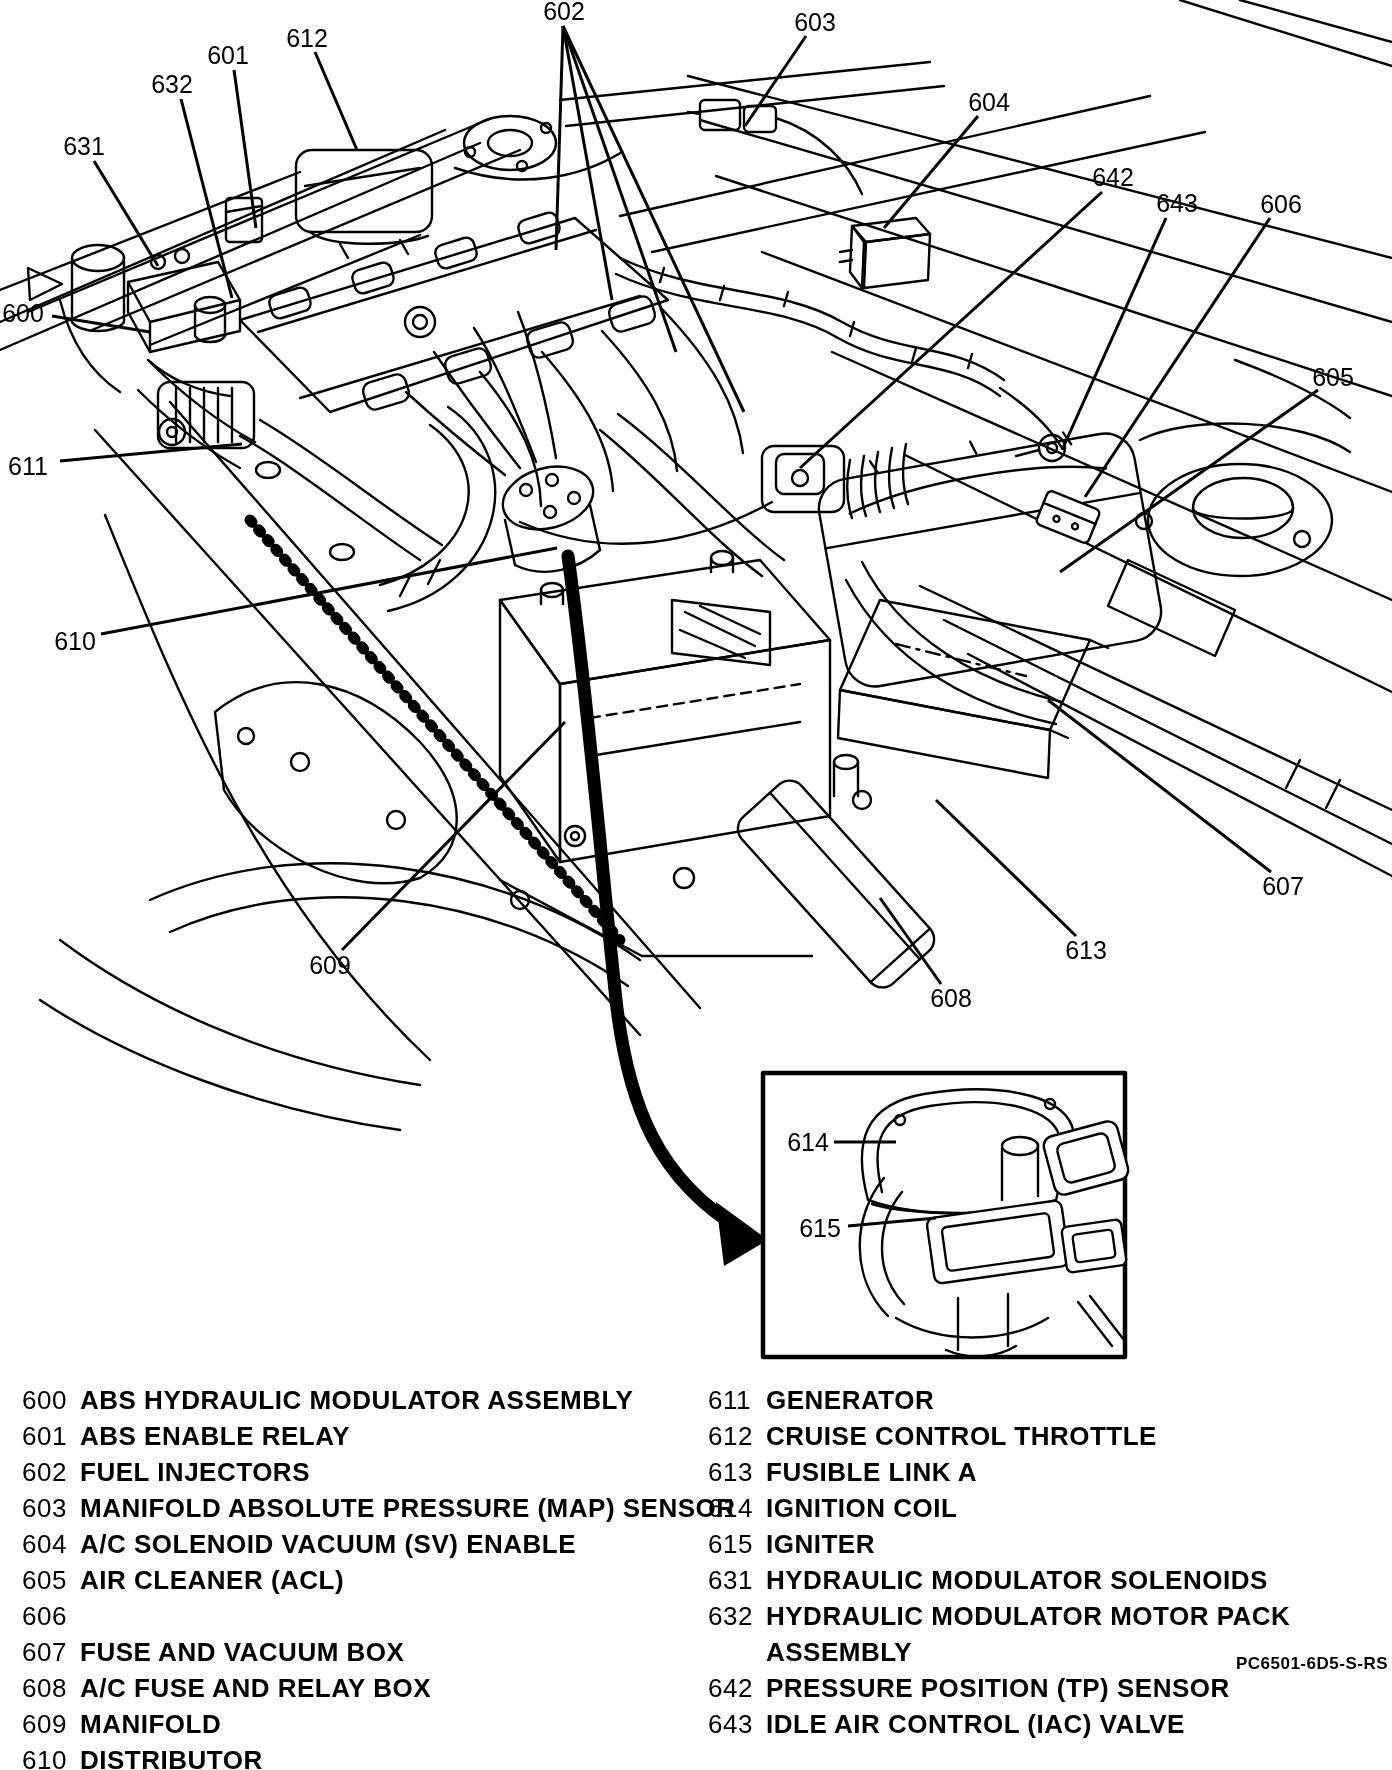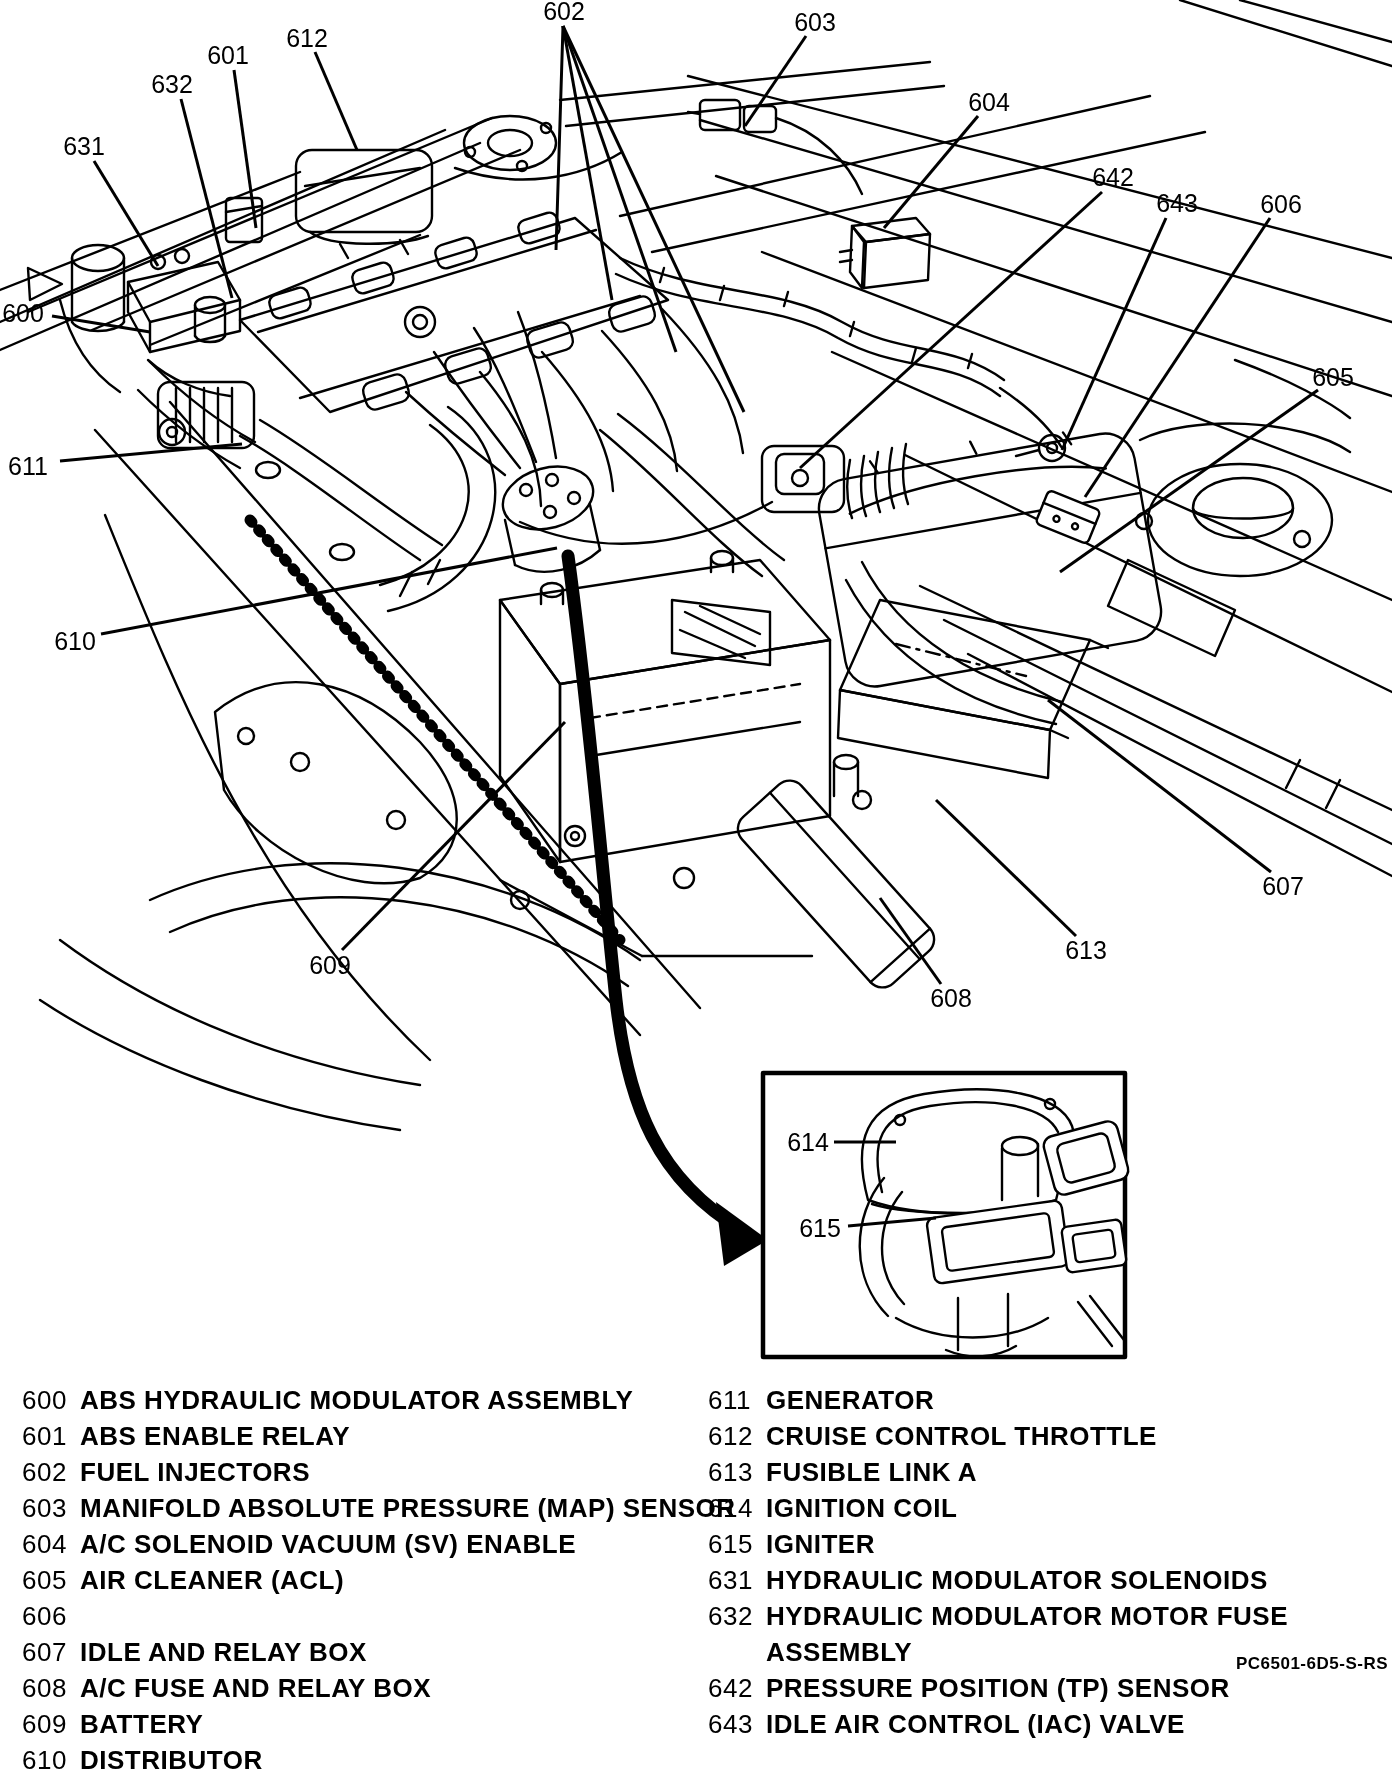--- a/index.html
+++ b/index.html
@@ -419,29 +419,29 @@
       </div>
       <div class="l-item">
         <span class="l-num">605</span>
         <span class="l-lbl">AIR CLEANER (ACL)</span>
       </div>
       <div class="l-item">
         <span class="l-num">606</span>
       </div>
       <div class="l-item">
         <span class="l-num">607</span>
-        <span class="l-lbl">IDLE AND RELAY BOX</span>
+        <span class="l-lbl">FUSE AND VACUUM BOX</span>
       </div>
       <div class="l-item">
         <span class="l-num">608</span>
         <span class="l-lbl">A/C FUSE AND RELAY BOX</span>
       </div>
       <div class="l-item">
         <span class="l-num">609</span>
-        <span class="l-lbl">BATTERY</span>
+        <span class="l-lbl">MANIFOLD</span>
       </div>
       <div class="l-item">
         <span class="l-num">610</span>
         <span class="l-lbl">DISTRIBUTOR</span>
       </div>
     </div>
   <div id="legend-right" class="legend-col">
       <div class="l-item">
         <span class="l-num">611</span>
         <span class="l-lbl">GENERATOR</span>
@@ -461,21 +461,21 @@
       <div class="l-item">
         <span class="l-num">615</span>
         <span class="l-lbl">IGNITER</span>
       </div>
       <div class="l-item">
         <span class="l-num">631</span>
         <span class="l-lbl">HYDRAULIC MODULATOR SOLENOIDS</span>
       </div>
       <div class="l-item">
         <span class="l-num">632</span>
-        <span class="l-lbl">HYDRAULIC MODULATOR MOTOR FUSE
+        <span class="l-lbl">HYDRAULIC MODULATOR MOTOR PACK
 ASSEMBLY</span>
       </div>
       <div class="l-item">
         <span class="l-num">642</span>
         <span class="l-lbl">PRESSURE POSITION (TP) SENSOR</span>
       </div>
       <div class="l-item">
         <span class="l-num">643</span>
         <span class="l-lbl">IDLE AIR CONTROL (IAC) VALVE</span>
       </div>

